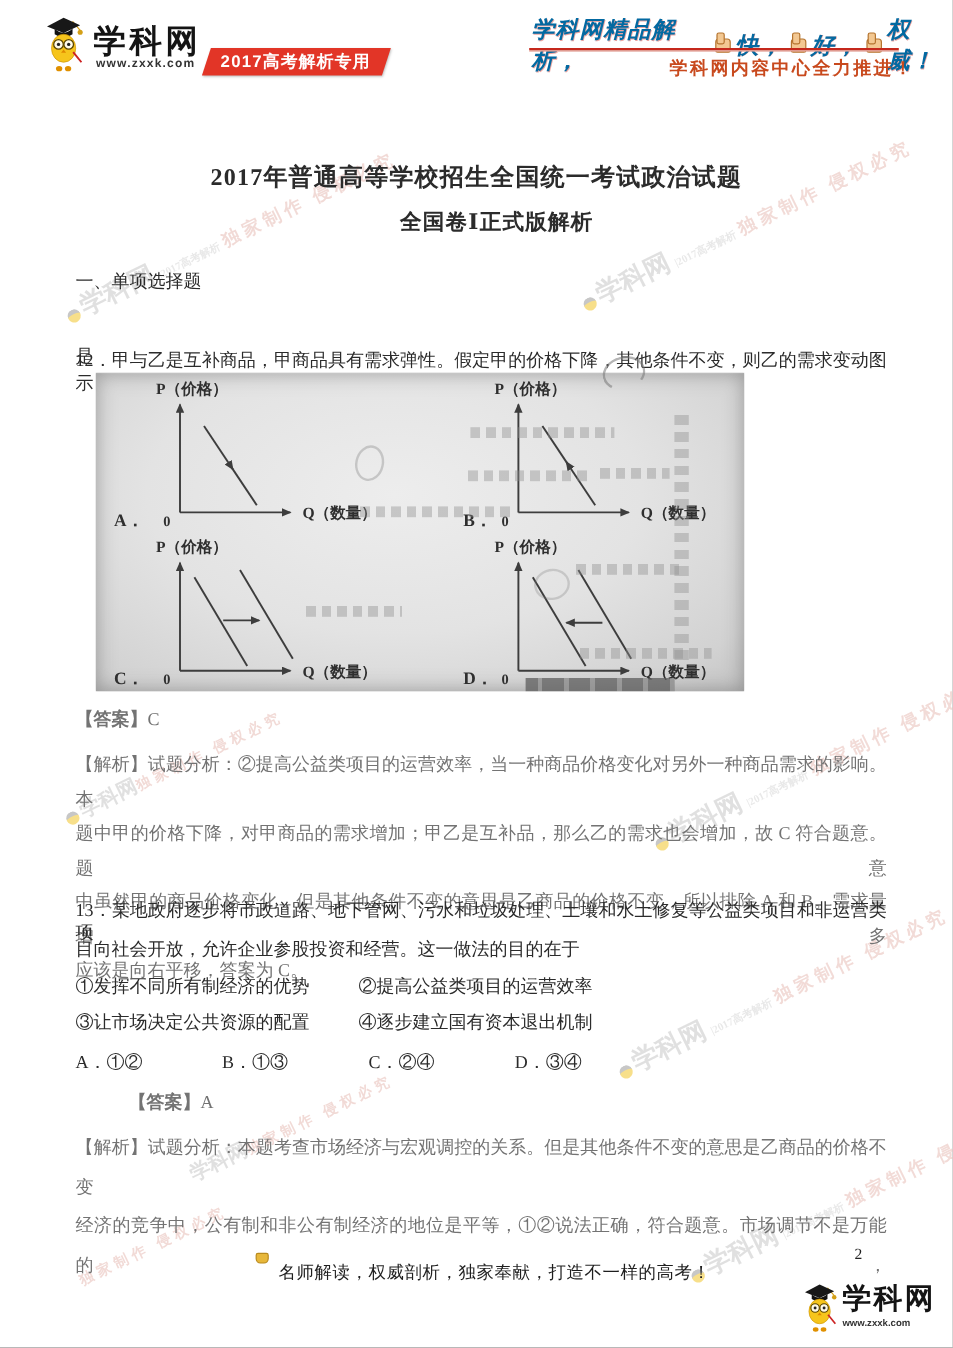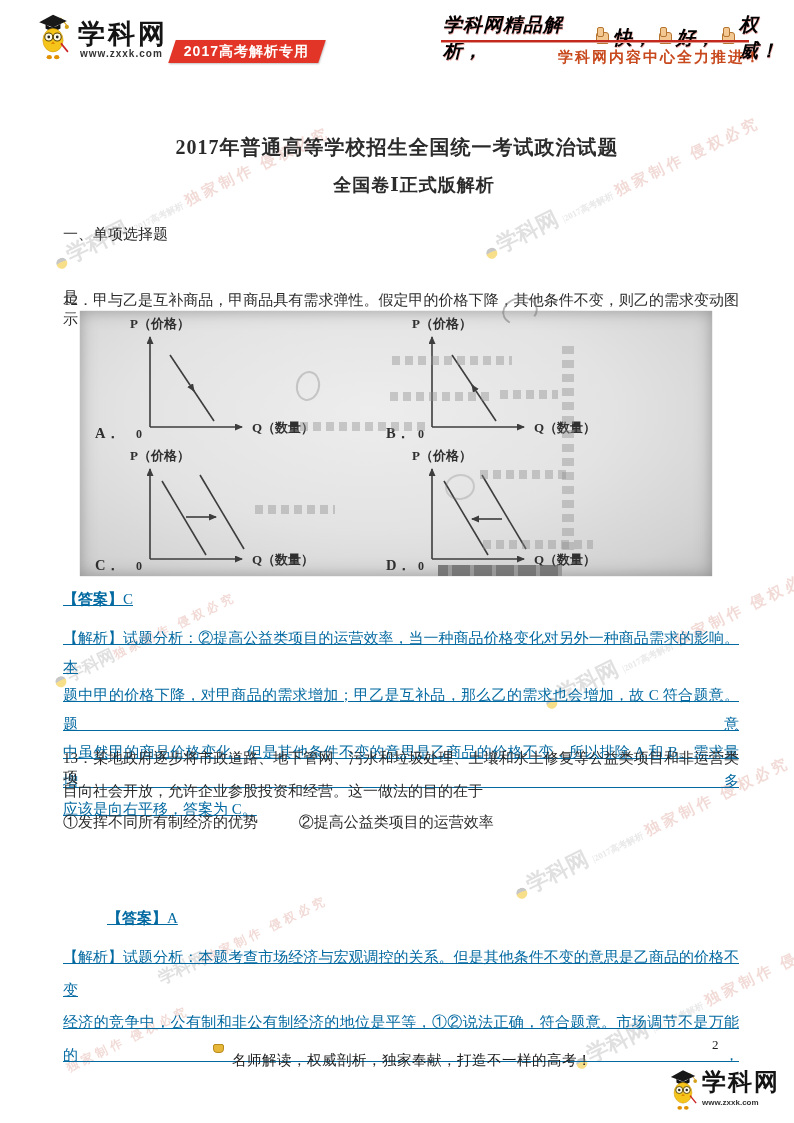--- a/index.html
+++ b/index.html
@@ -25,43 +25,43 @@
   
   .logo-title { font-family:"Liberation Sans",sans-serif; font-weight:900;
         font-size:27px; letter-spacing:3px; color:#141414; }
   .logo-url   { font-family:"Liberation Sans",sans-serif; font-weight:bold;
         font-size:10px; color:#333; letter-spacing:1px; }
   .banner { background:#e23527; transform:skewX(-18deg); height:23px;
         display:flex; align-items:center; justify-content:center;
         box-shadow:1px 1px 2px rgba(0,0,0,.25); }
   .banner span { transform:skewX(18deg); color:#fff; font-weight:bold;
         font-size:14px; letter-spacing:1px; font-family:"Liberation Sans",sans-serif;}
-  .callig { color:#000000; font-weight:bold; font-style:italic; font-size:19px;
+  .callig { color:#0369a1; font-weight:bold; font-style:italic; font-size:19px;
         letter-spacing:1px; display:flex; align-items:center; gap:2px;
         text-shadow:.5px .5px 0 rgba(204,29,20,.4);}
   .thumb { display:inline-block; width:14px; height:12px; background:#f3c892;
         border:1px solid #b5742f; border-radius:3px 3px 2px 2px; position:relative;
         margin:0 2px 0 4px;}
   .thumb::before { content:''; position:absolute; left:0px; top:-6px; width:5px; height:8px;
         background:#f3c892; border:1px solid #b5742f; border-radius:2px;}
   .red-rule { height:3px;
         background:linear-gradient(#c5281c 0 1.7px, transparent 1.7px 2px, #e09a90 2px 3px);}
   .slogan2 { color:#c8491d; font-weight:bold; font-size:15px; letter-spacing:2px;
         font-family:"Liberation Sans",sans-serif;}
 
   
   .doc-title1 { left:0; right:0; text-align:center; font-size:20px; font-weight:bold; letter-spacing:1px;}
   .doc-title2 { left:0; right:0; text-align:center; font-size:18px; font-weight:bold; letter-spacing:1px;}
   .bodytxt { font-size:15px; color:#2b2b2b; }
   .jline  { width:676px; text-align:justify; text-align-last:justify; }
-  .red    { color:#0369a1;text-decoration:underline; }
+  .red    { color:#737373; }
   .redpar div { font-size:15px; }
 
   
-  .figure { left:80px; top:311px; width:632px; height:265px;
+  .figure { left:80px; top:311px; width:540px; height:265px;
         background:radial-gradient(ellipse at 46% 38%, #ededed 0%, #e3e3e3 50%, #d2d2d2 85%, #c3c3c3 100%);
         box-shadow:inset 0 0 16px rgba(90,90,90,.5), 0 0 1px #9f9f9f; }
   .quad { position:absolute; }
   svg text { font-family:"Liberation Serif","DejaVu Serif",serif; fill:#2f2f2f; }
   .axlbl { font-size:13px; font-weight:bold; }
   .ltr   { font-size:14.5px; font-weight:bold; }
   .zero  { font-size:12px; font-weight:bold; }
   .smudge { position:absolute; height:9px; opacity:.4; filter:blur(.6px);
         background:repeating-linear-gradient(90deg, #8e8e8e 0 8px, transparent 8px 13px);}
   .smudge.v { background:repeating-linear-gradient(0deg, #8e8e8e 0 8px, transparent 8px 14px);}
@@ -248,21 +248,31 @@
     <div>应该是向右平移，答案为 C。</div>
   </div>
 
   <div class="abs bodytxt jline" style="left:63px; top:749px;">13．某地政府逐步将市政道路、地下管网、污水和垃圾处理、土壤和水土修复等公益类项目和非运营类项</div>
   <div class="abs bodytxt" style="left:63px; top:782px;">目向社会开放，允许企业参股投资和经营。这一做法的目的在于</div>
 
   <div class="abs bodytxt" style="left:63px; top:813px;">
     <span style="display:inline-block; width:232px;">①发挥不同所有制经济的优势</span>
     <span>②提高公益类项目的运营效率</span>
   </div>
-
+  <div class="abs bodytxt" style="left:63px; top:843px;">
+    <span style="display:inline-block; width:232px;">③让市场决定公共资源的配置</span>
+    <span>④逐步建立国有资本退出机制</span>
+  </div>
+
+  <div class="abs bodytxt" style="left:63px; top:876px; display:flex;">
+    <span style="width:122px;">A．①②</span>
+    <span style="width:122px;">B．①③</span>
+    <span style="width:122px;">C．②④</span>
+    <span>D．③④</span>
+  </div>
 
   <div class="abs bodytxt red" style="left:63px; top:909px;margin-left:44px;">
     <span style="font-weight:bold;">【答案】</span><span>A</span>
   </div>
   <div class="abs redpar red" style="left:63px; top:941px; line-height:32.5px;">
     <div class="jline">【解析】试题分析：本题考查市场经济与宏观调控的关系。但是其他条件不变的意思是乙商品的价格不变</div>
     <div class="jline">经济的竞争中，公有制和非公有制经济的地位是平等，①②说法正确，符合题意。市场调节不是万能的，</div>
   </div>
 
   <span class="abs seal" style="left:213px; top:1044px;"></span>

